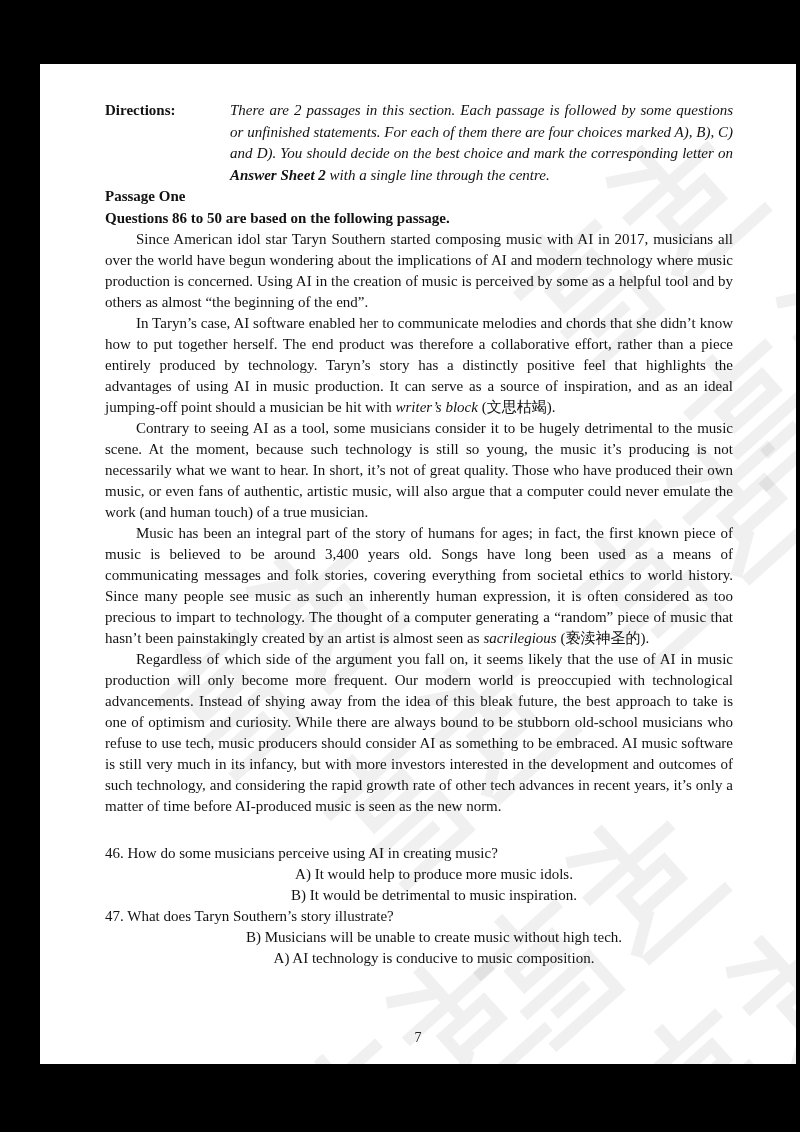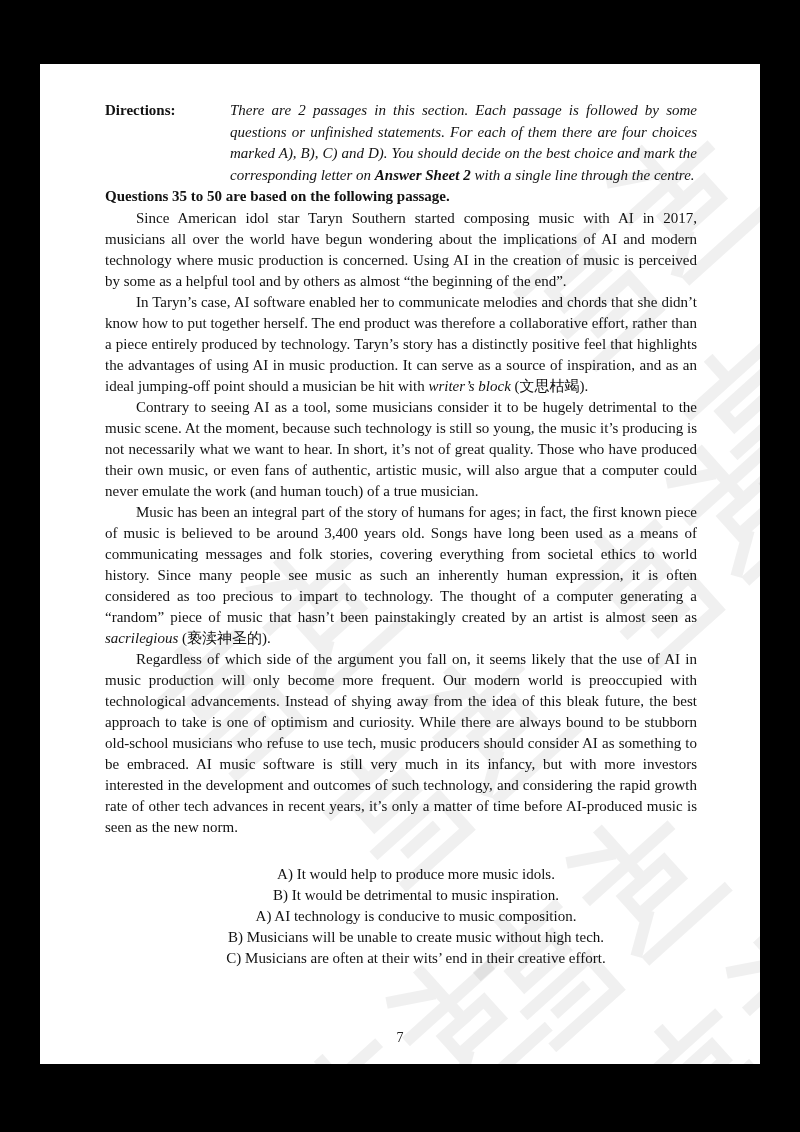--- a/index.html
+++ b/index.html
@@ -4,20 +4,21 @@
 <style>
   html,body { margin:0; padding:0; background:#000; }
   .screen {
     position:relative; width:800px; height:1132px;
     background:#000000; overflow:hidden;
     font-family:"Liberation Serif","DejaVu Serif",serif;
   }
   .page {
     position:absolute; left:40px; top:64px; width:720px; height:1000px;
     background:#ffffff;
+    padding-left:36px;
   }
   .wm-layer { position:absolute; inset:0; overflow:hidden; z-index:0; }
   .wm {
     position:absolute; width:250px; height:140px; opacity:0.055;
     transform:rotate(-42deg);
   }
   .wm svg { width:100%; height:100%; }
   .wm1 { left:470px; top:110px; }
   .wm2 { left:640px; top:230px; }
   .wm3 { left:530px; top:410px; }
@@ -101,42 +102,44 @@
             <use href="#wm-glyph"></use>
           </svg></div>
     </div>
 
     <div class="content">
       <div class="directions">
         <div class="dir-label">Directions:</div>
         <div class="dir-body"><span class="seg-i">There are 2 passages in this section. Each passage is followed by some questions or unfinished statements. For each of them there are four choices marked A), B), C) and D). You should decide on the best choice and mark the corresponding letter on </span><span class="seg-bi">Answer Sheet 2</span><span class="seg-i"> with a single line through the centre.</span></div>
       </div>
 
-      <div class="heading">Questions 35 to 50 are based on the following passage.</div>
+      <div class="heading">Passage One</div>
+      <div class="heading">Questions 86 to 50 are based on the following passage.</div>
 
       <div id="paragraphs">
           <p class="para"><span>Since American idol star Taryn Southern started composing music with AI in 2017, musicians all over the world have begun wondering about the implications of AI and modern technology where music production is concerned. Using AI in the creation of music is perceived by some as a helpful tool and by others as almost “the beginning of the end”.</span></p>
           <p class="para"><span>In Taryn’s case, AI software enabled her to communicate melodies and chords that she didn’t know how to put together herself. The end product was therefore a collaborative effort, rather than a piece entirely produced by technology. Taryn’s story has a distinctly positive feel that highlights the advantages of using AI in music production. It can serve as a source of inspiration, and as an ideal jumping-off point should a musician be hit with </span><span class="seg-i">writer’s block</span><span> (文思枯竭).</span></p>
           <p class="para"><span>Contrary to seeing AI as a tool, some musicians consider it to be hugely detrimental to the music scene. At the moment, because such technology is still so young, the music it’s producing is not necessarily what we want to hear. In short, it’s not of great quality. Those who have produced their own music, or even fans of authentic, artistic music, will also argue that a computer could never emulate the work (and human touch) of a true musician.</span></p>
           <p class="para"><span>Music has been an integral part of the story of humans for ages; in fact, the first known piece of music is believed to be around 3,400 years old. Songs have long been used as a means of communicating messages and folk stories, covering everything from societal ethics to world history. Since many people see music as such an inherently human expression, it is often considered as too precious to impart to technology. The thought of a computer generating a “random” piece of music that hasn’t been painstakingly created by an artist is almost seen as </span><span class="seg-i">sacrilegious</span><span> (亵渎神圣的).</span></p>
           <p class="para"><span>Regardless of which side of the argument you fall on, it seems likely that the use of AI in music production will only become more frequent. Our modern world is preoccupied with technological advancements. Instead of shying away from the idea of this bleak future, the best approach to take is one of optimism and curiosity. While there are always bound to be stubborn old-school musicians who refuse to use tech, music producers should consider AI as something to be embraced. AI music software is still very much in its infancy, but with more investors interested in the development and outcomes of such technology, and considering the rapid growth rate of other tech advances in recent years, it’s only a matter of time before AI-produced music is seen as the new norm.</span></p>
         </div>
 
       <div id="questions" class="questions">
           <div class="question">
+            <div class="q-line"><span class="q-num">46. </span><span>How do some musicians perceive using AI in creating music?</span></div>
             <div class="q-opts">
               <div class="opt"><span>A) </span><span>It would help to produce more music idols.</span></div>
               <div class="opt"><span>B) </span><span>It would be detrimental to music inspiration.</span></div>
             </div>
           </div>
           <div class="question">
+            <div class="q-line"><span class="q-num">47. </span><span>What does Taryn Southern’s story illustrate?</span></div>
             <div class="q-opts">
+              <div class="opt"><span>B) </span><span>Musicians will be unable to create music without high tech.</span></div>
               <div class="opt"><span>A) </span><span>AI technology is conducive to music composition.</span></div>
-              <div class="opt"><span>B) </span><span>Musicians will be unable to create music without high tech.</span></div>
-              <div class="opt"><span>C) </span><span>Musicians are often at their wits’ end in their creative effort.</span></div>
             </div>
           </div>
         </div>
     </div>
 
     <div class="page-number">7</div>
   </div>
 </div>
 
 </body></html>

